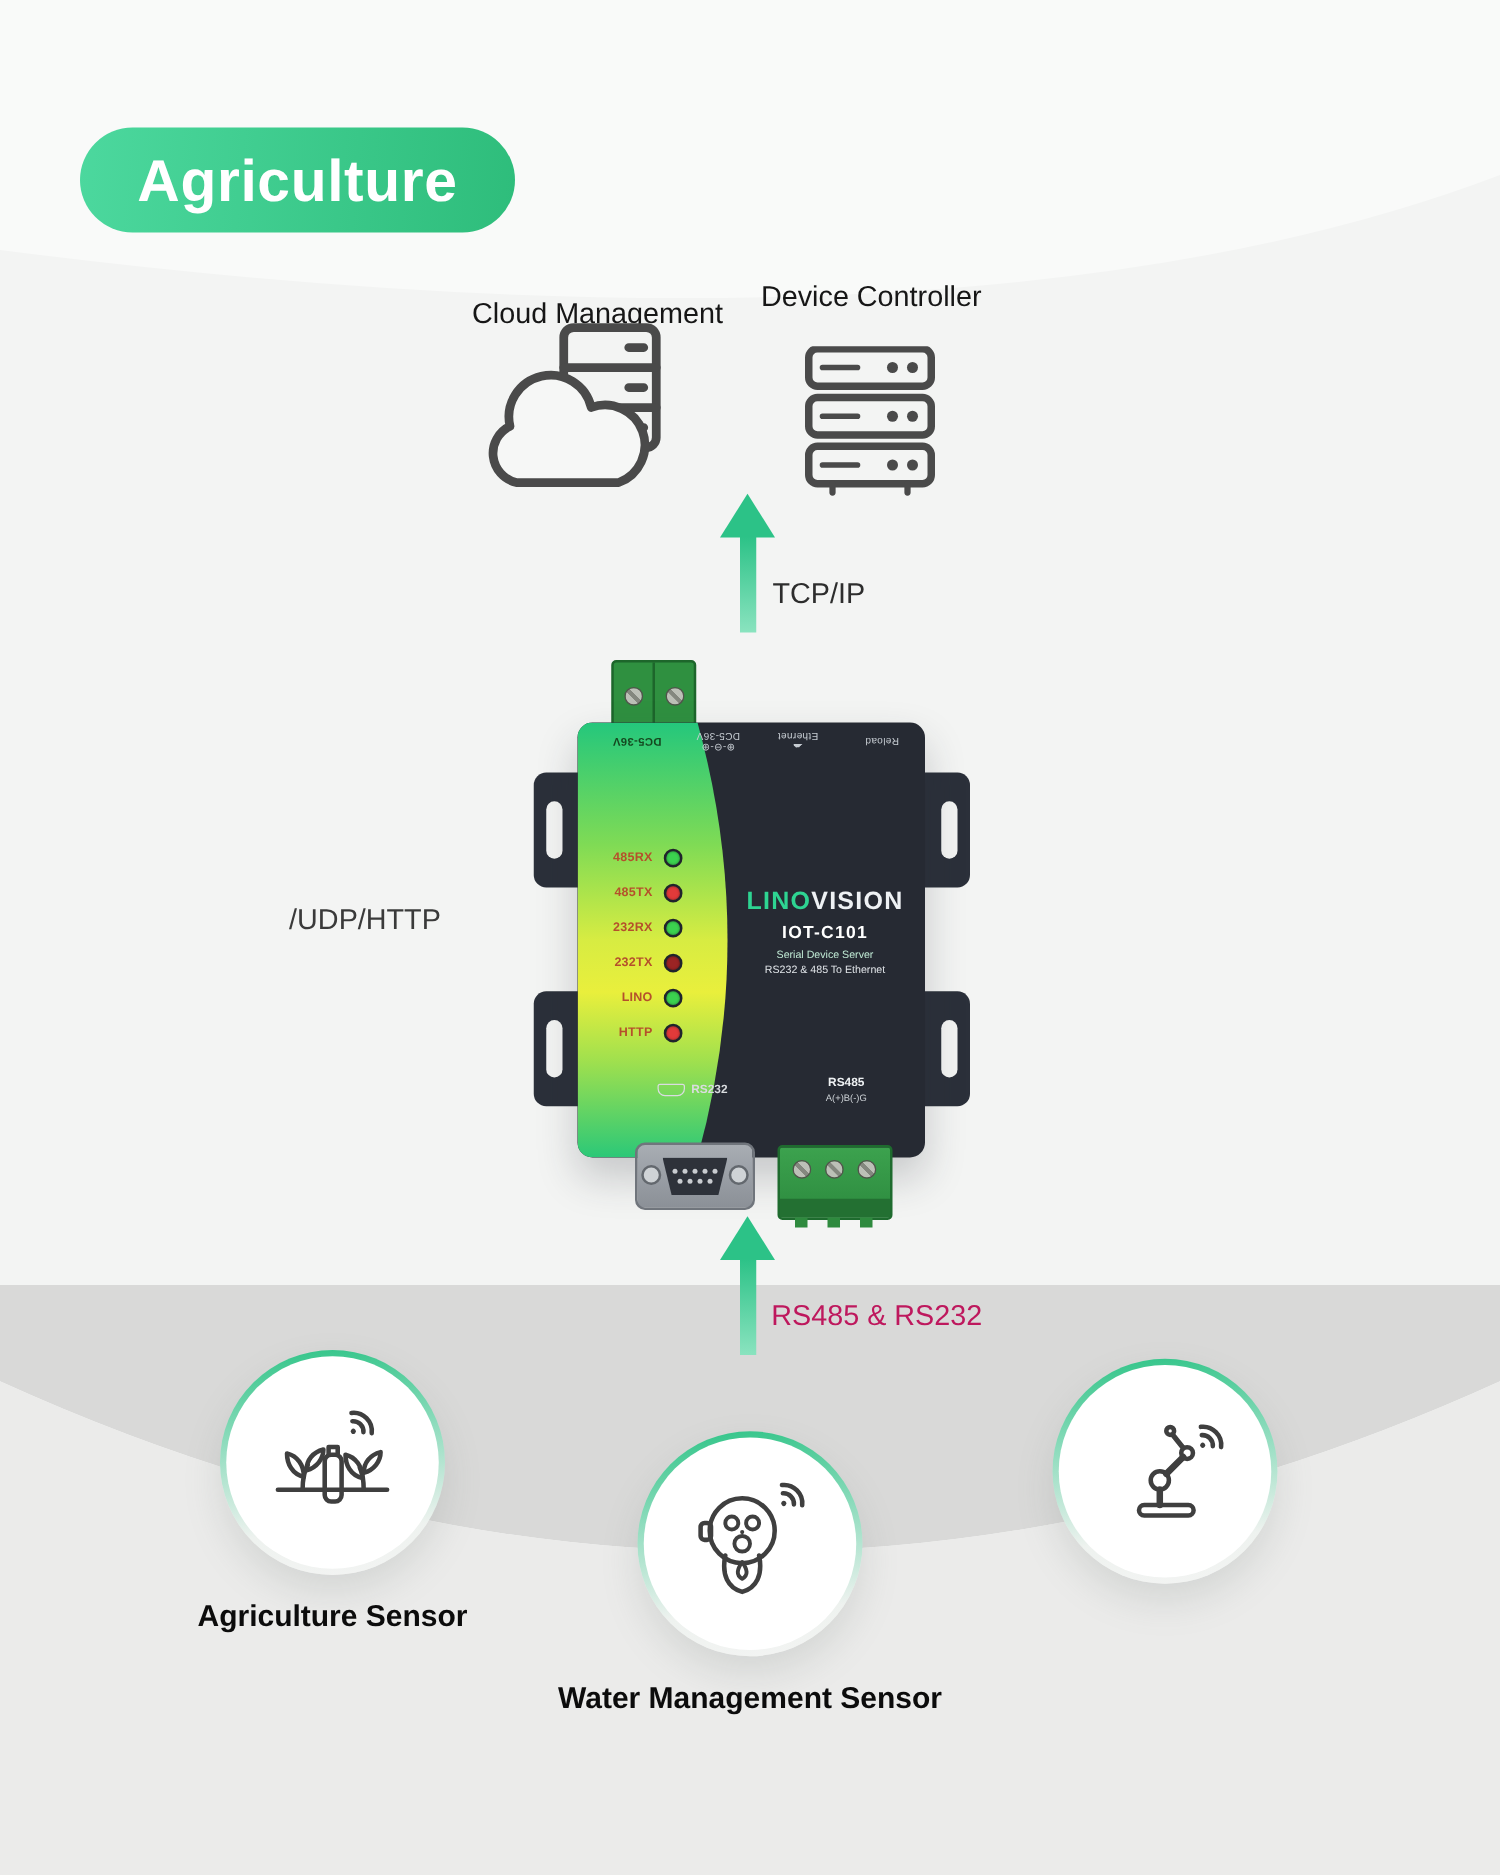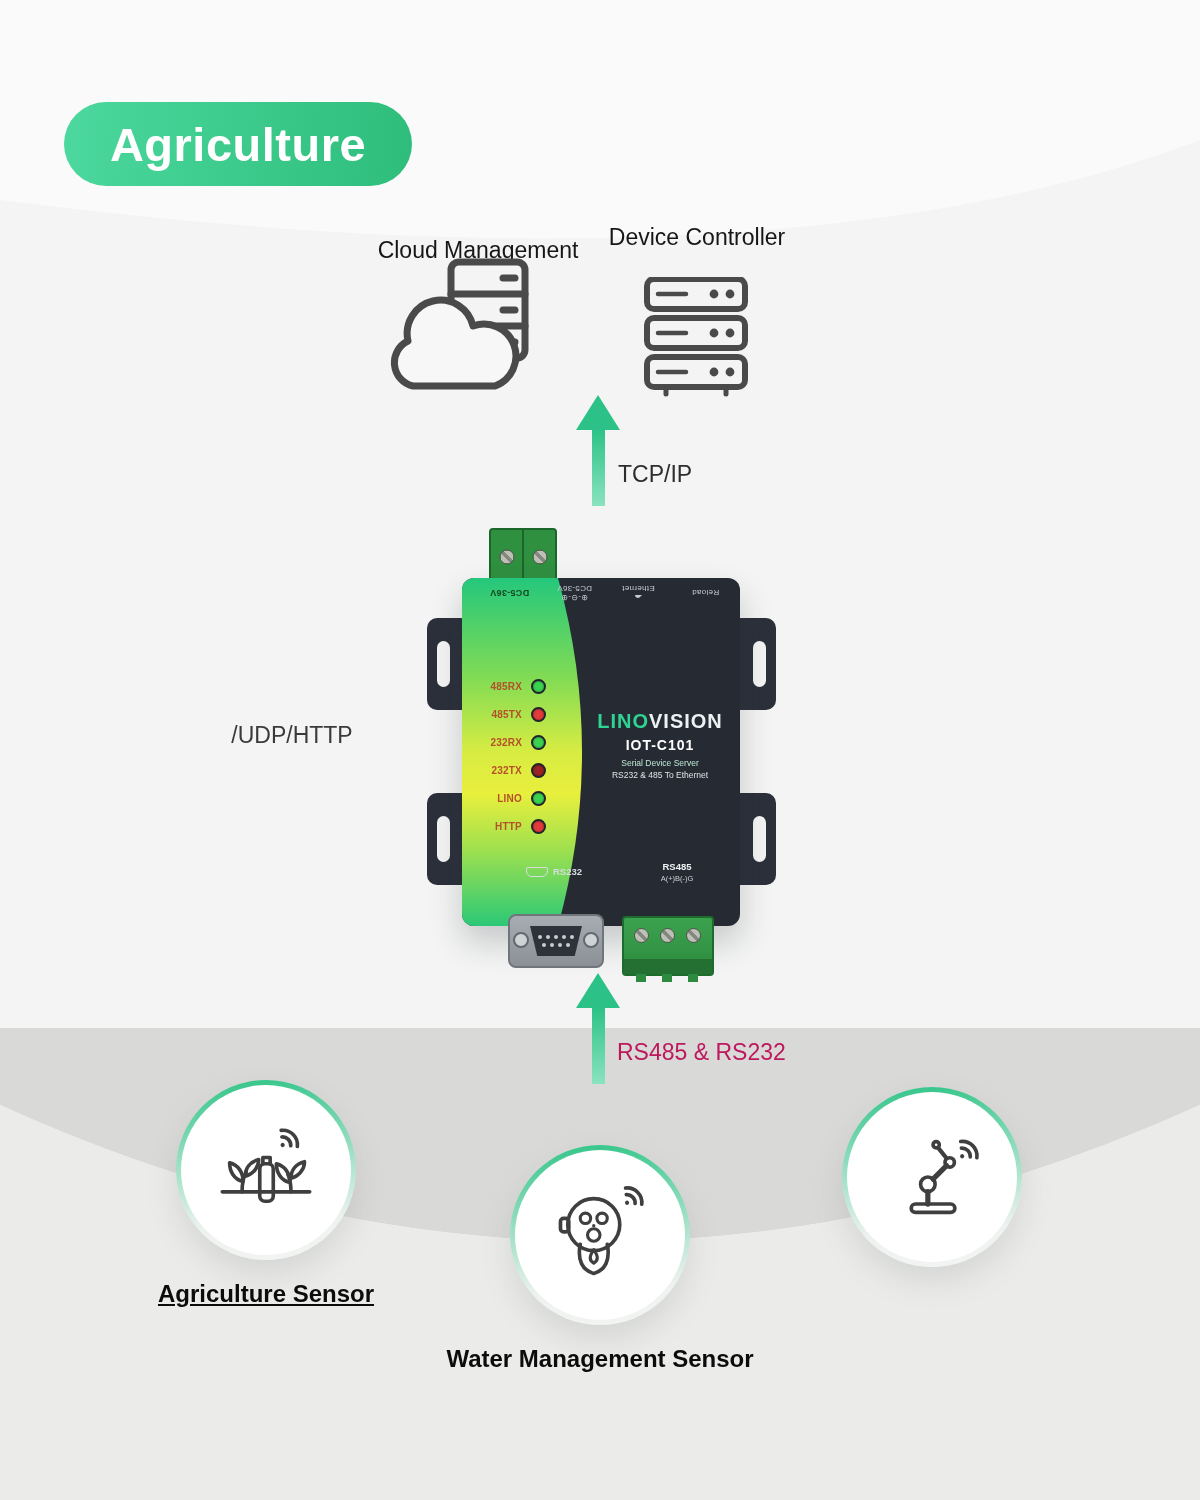--- a/index.html
+++ b/index.html
@@ -111,21 +111,21 @@
   
   .sensor{position:absolute;width:180px;height:180px;border-radius:50%;
     background:linear-gradient(175deg,#2fc487 0%,#8edcbd 38%,#eef2ef 78%,#f3f4f3 100%);
     box-shadow:0 14px 30px rgba(110,120,115,.18);}
   .sensor-inner{position:absolute;inset:5px;background:#fff;border-radius:50%;
     display:flex;align-items:center;justify-content:center;}
   .sensor-agri{left:176px;top:1080px;}
   .sensor-water{left:510px;top:1145px;}
   .sensor-mfg{left:842px;top:1087px;}
   .sensor-label{position:absolute;width:340px;text-align:center;font-size:24px;font-weight:600;color:#0c0c0c;}
-  .lbl-agri{left:96px;top:1280px;text-decoration:underline;}
+  .lbl-agri{left:96px;top:1280px;}
   .lbl-water{left:430px;top:1345px;}
   .lbl-mfg{left:762px;top:1281px;}
 </style>
 </head>
 <body>
 
 <div class="canvas">
 
   <svg class="bg-top" viewBox="0 0 1200 320" preserveAspectRatio="none">
     <path d="M0 0 H1200 V140 Q780 300 0 200 Z" fill="#f9faf9"></path>

